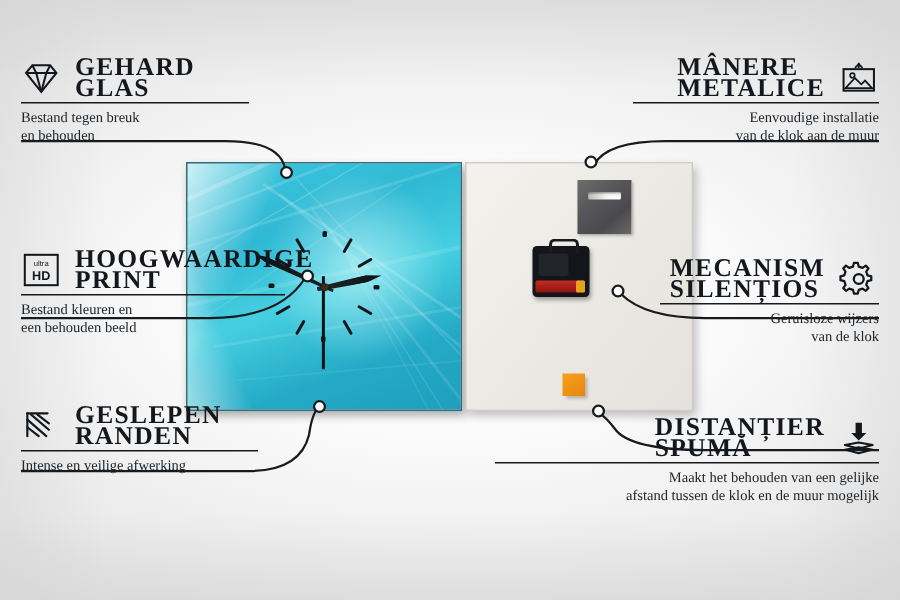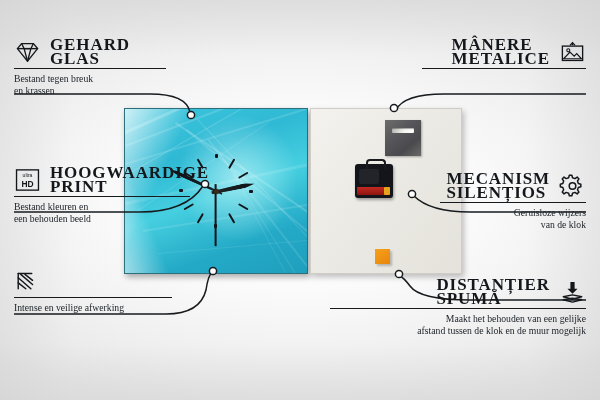--- a/index.html
+++ b/index.html
@@ -209,21 +209,21 @@
               <path d="M12 10 L20 10"></path>
         </g>
           </svg>
       </span>
       <span class="titles">
         <span>GEHARD</span><br><span>GLAS</span>
       </span>
     </div>
     <div class="rule" style="width:152px"></div>
     <div class="desc">
-      <span>Bestand tegen breuk</span><br><span>en krassen</span>
+      <span>Bestand tegen breuk</span><br><span>en behouden</span>
     </div>
   </div>
 
   <div class="feat left" style="left:14px;top:166px;width:176px;">
     <div class="head">
       <span class="ico">
         <svg viewBox="0 0 32 28">
           <rect x="3" y="2" width="26" height="24" fill="none" stroke="currentColor" stroke-width="1.6"></rect>
           <text x="16" y="11" font-family="Liberation Sans, sans-serif" font-size="6" text-anchor="middle" fill="currentColor">ultra</text>
           <text x="16" y="22" font-family="Liberation Sans, sans-serif" font-size="10" font-weight="bold" text-anchor="middle" fill="currentColor">HD</text>
@@ -246,20 +246,23 @@
             <g stroke="currentColor" stroke-width="1.7" fill="none" stroke-linecap="round">
           <path d="M5 4 L21 4"></path>
               <path d="M5 4 L5 22"></path>
           <path d="M5 9 L20 22"></path>
               <path d="M8 5 L22 17"></path>
               <path d="M5 15 L14 22"></path>
               <path d="M13 5 L22 12"></path>
         </g>
           </svg>
       </span>
+      <span class="titles">
+        <span>GESLEPEN</span><br><span>RANDEN</span>
+      </span>
     </div>
     <div class="rule" style="width:158px"></div>
     <div class="desc">
       <span>Intense en veilige afwerking</span>
     </div>
   </div>
 
   <div class="feat right" style="left:422px;top:38px;width:164px;">
     <div class="head">
       <span class="titles">
@@ -269,20 +272,23 @@
         <svg viewBox="0 0 32 28">
           <path d="M16 2 L16 6" stroke="currentColor" stroke-width="1.4" fill="none"></path>
           <path d="M13 6 L16 3 L19 6" stroke="currentColor" stroke-width="1.4" fill="none"></path>
           <rect x="4" y="7" width="24" height="17" fill="none" stroke="currentColor" stroke-width="1.6"></rect>
           <circle cx="11" cy="12" r="1.8" fill="none" stroke="currentColor" stroke-width="1.3"></circle>
           <path d="M5.5 22 L13 14 L18 19 L21 16 L26.5 22 Z" fill="none" stroke="currentColor" stroke-width="1.4"></path>
         </svg>
       </span>
     </div>
     <div class="rule" style="width:164px;margin-left:auto"></div>
+    <div class="desc">
+      <span>Eenvoudige installatie</span><br><span>van de klok aan de muur</span>
+    </div>
   </div>
 
   <div class="feat right" style="left:330px;top:278px;width:256px;">
     <div class="head">
       <span class="titles">
         <span>DISTANȚIER</span><br><span>SPUMĂ</span>
       </span>
       <span class="ico">
         <svg viewBox="0 0 32 28">
             <g fill="none" stroke="currentColor" stroke-width="1.6" stroke-linejoin="round">

